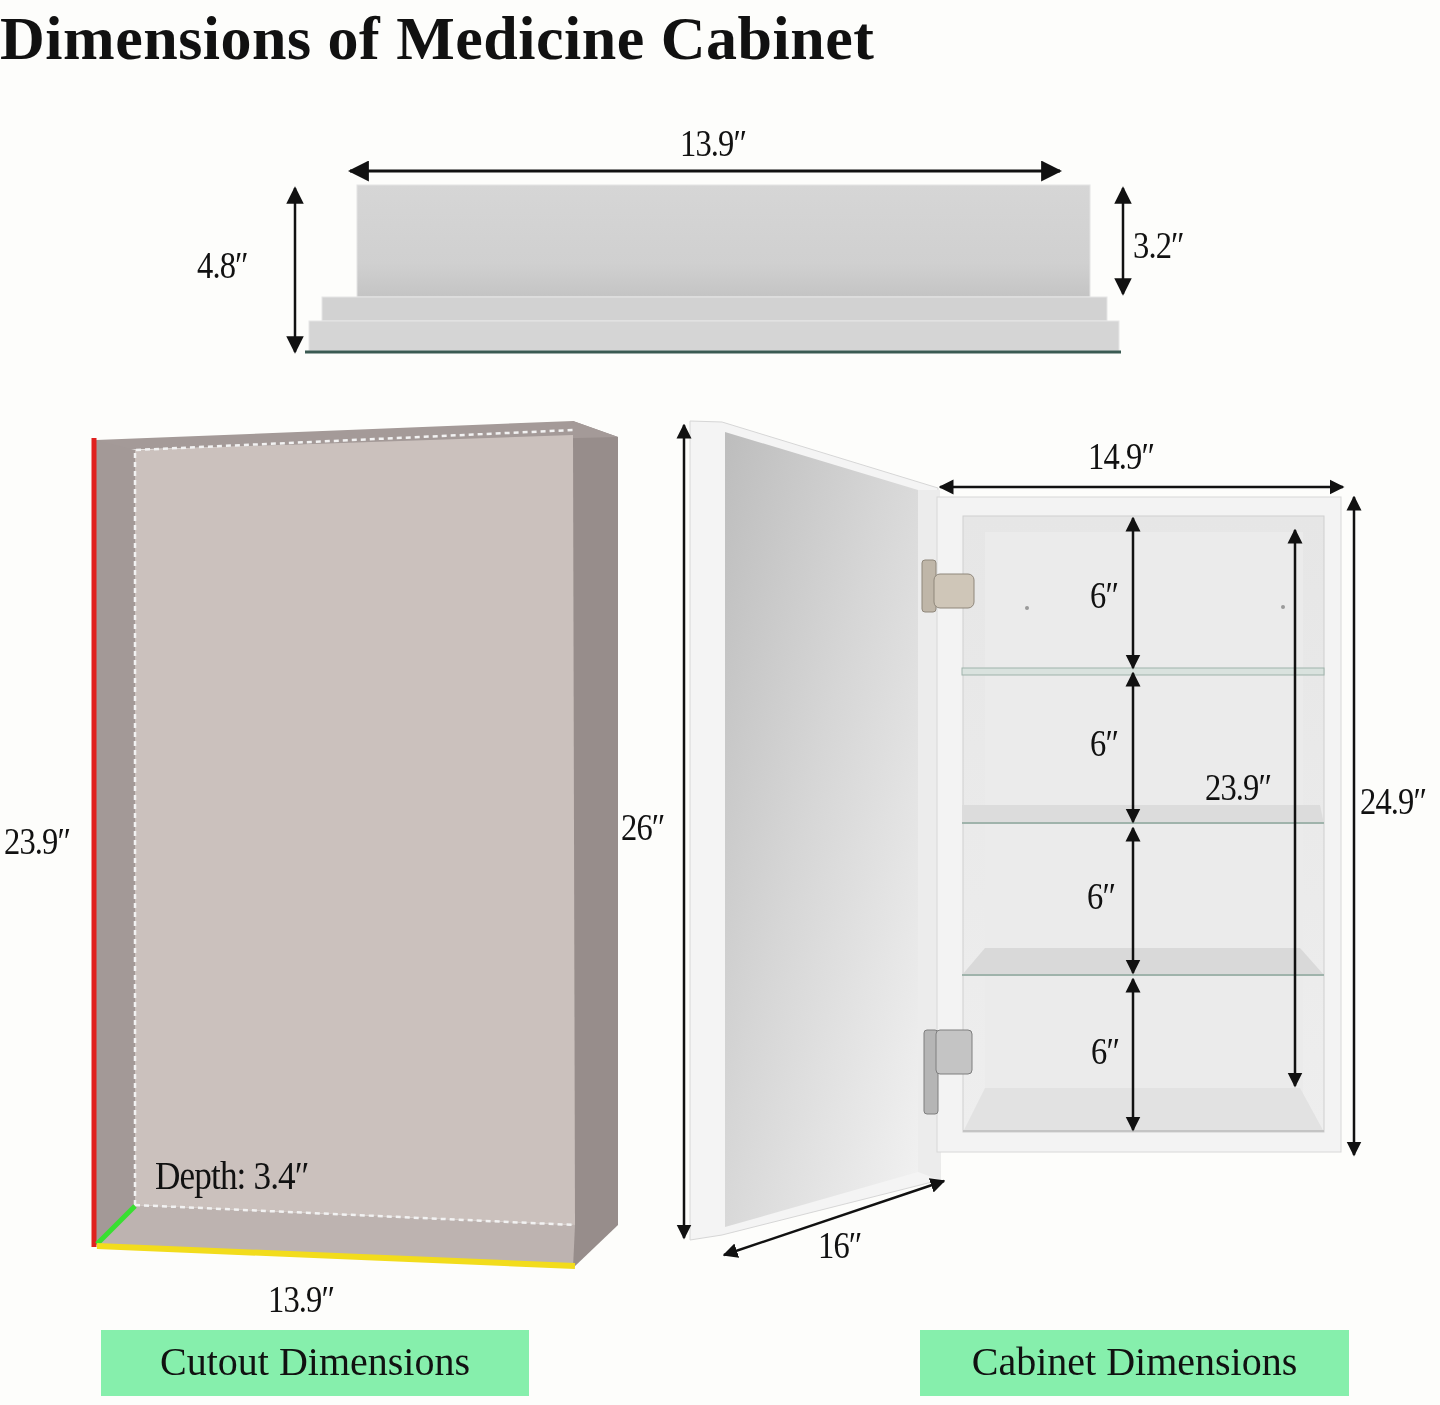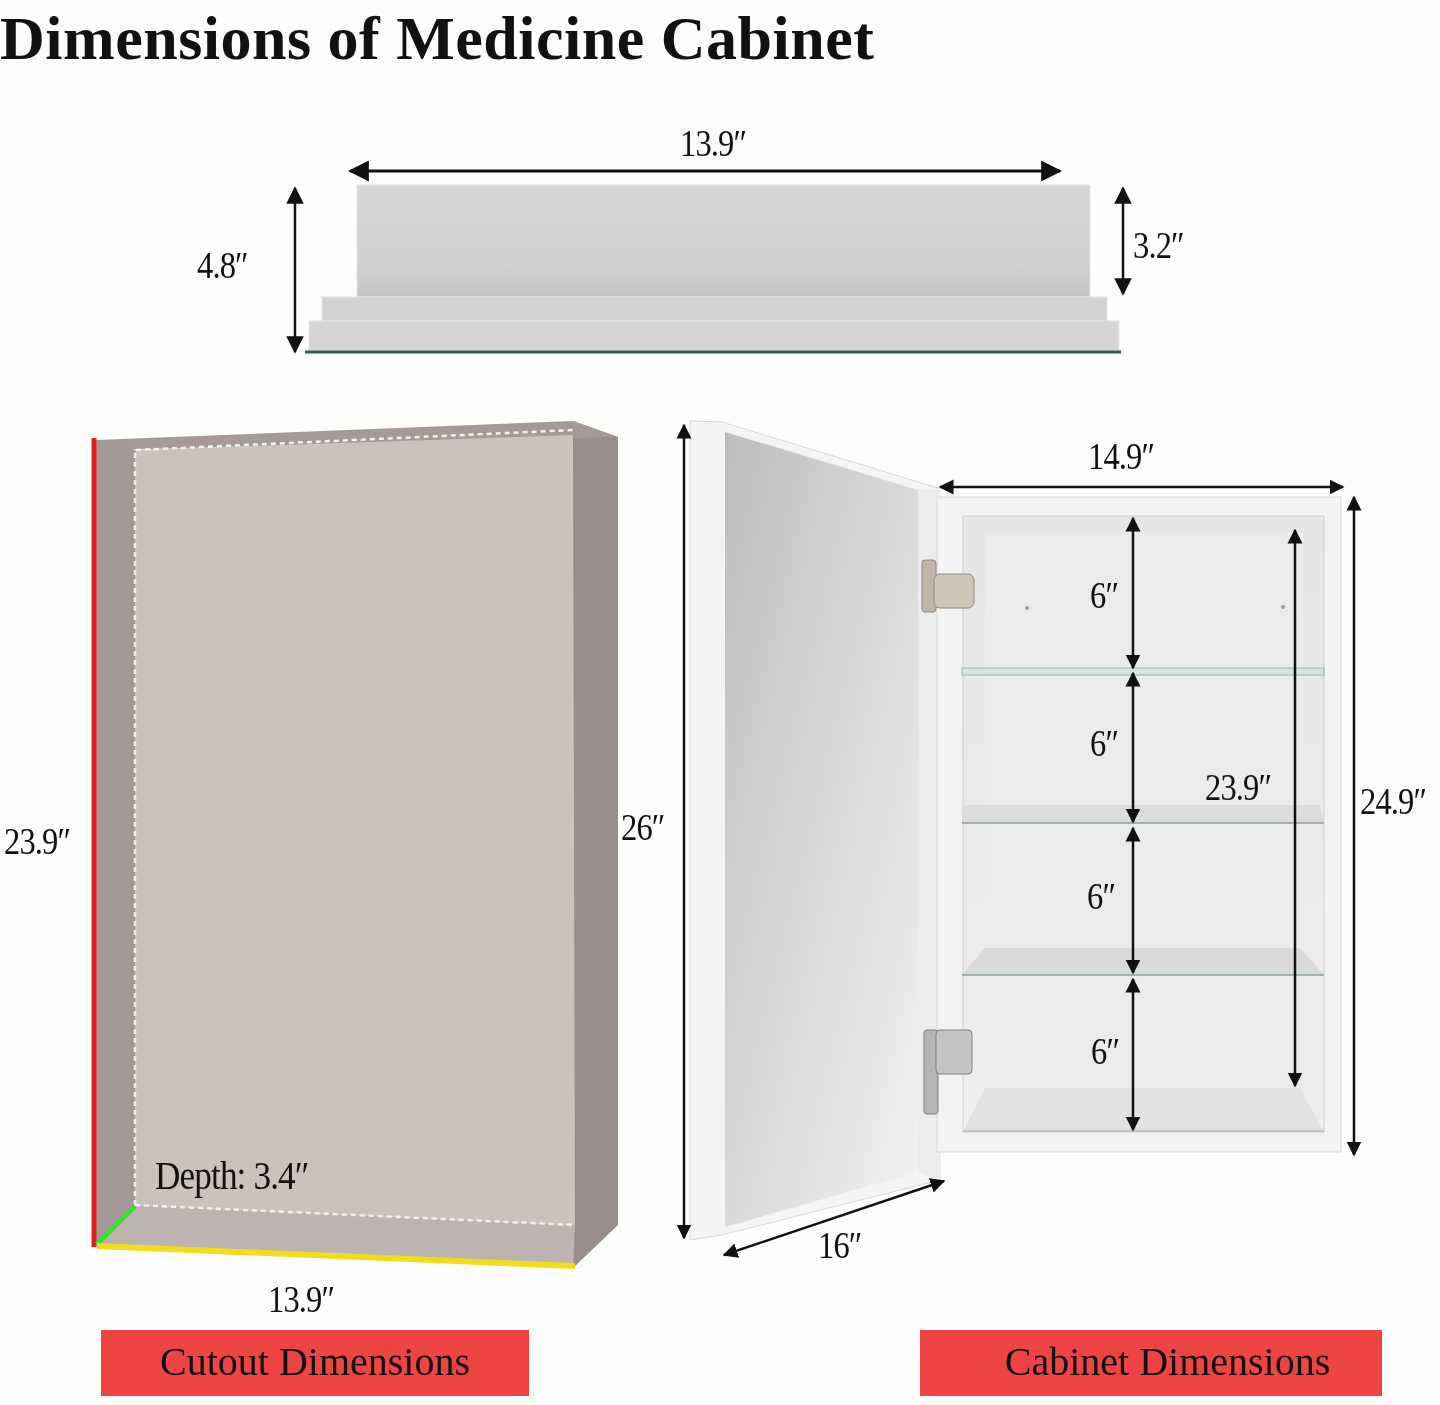--- a/index.html
+++ b/index.html
@@ -16,21 +16,21 @@
       left: 0; top: 2px; width: 1440px; 
       font-size: 62px; font-weight: bold; letter-spacing: 0.5px;
       line-height: 72px;
     }
     .dim {
       font-size: 37px; line-height: 40px; white-space: nowrap;
       transform: scaleX(0.88); transform-origin: left center;
       letter-spacing: -1px;
     }
     .caption {
-      background: #ef4444;
+      background: #86efac;
       text-align: center;
       font-size: 40px; line-height: 64px;
     }
     svg.layer { position: absolute; left: 0; top: 0; }
   </style>
 </head>
 <body>
 
 <div class="abs title">Dimensions of Medicine Cabinet</div>
 
@@ -157,14 +157,14 @@
 
   <div class="abs dim" style="left:621px; top:808px;">26″</div>
   <div class="abs dim" style="left:818px; top:1226px;">16″</div>
   <div class="abs dim" style="left:1088px; top:437px;">14.9″</div>
   <div class="abs dim" style="left:1360px; top:782px;">24.9″</div>
   <div class="abs dim" style="left:1205px; top:768px;">23.9″</div>
   <div class="abs dim" style="left:1090px; top:576px;">6″</div>
   <div class="abs dim" style="left:1090px; top:724px;">6″</div>
   <div class="abs dim" style="left:1087px; top:877px;">6″</div>
   <div class="abs dim" style="left:1091px; top:1032px;">6″</div>
-  <div class="abs caption" style="left:920px; top:1330px; width:429px; height:66px;padding-left:33px;">Cabinet Dimensions</div>
+  <div class="abs caption" style="left:920px; top:1330px; width:429px; height:66px;">Cabinet Dimensions</div>
 </div>
 
 </body></html>

